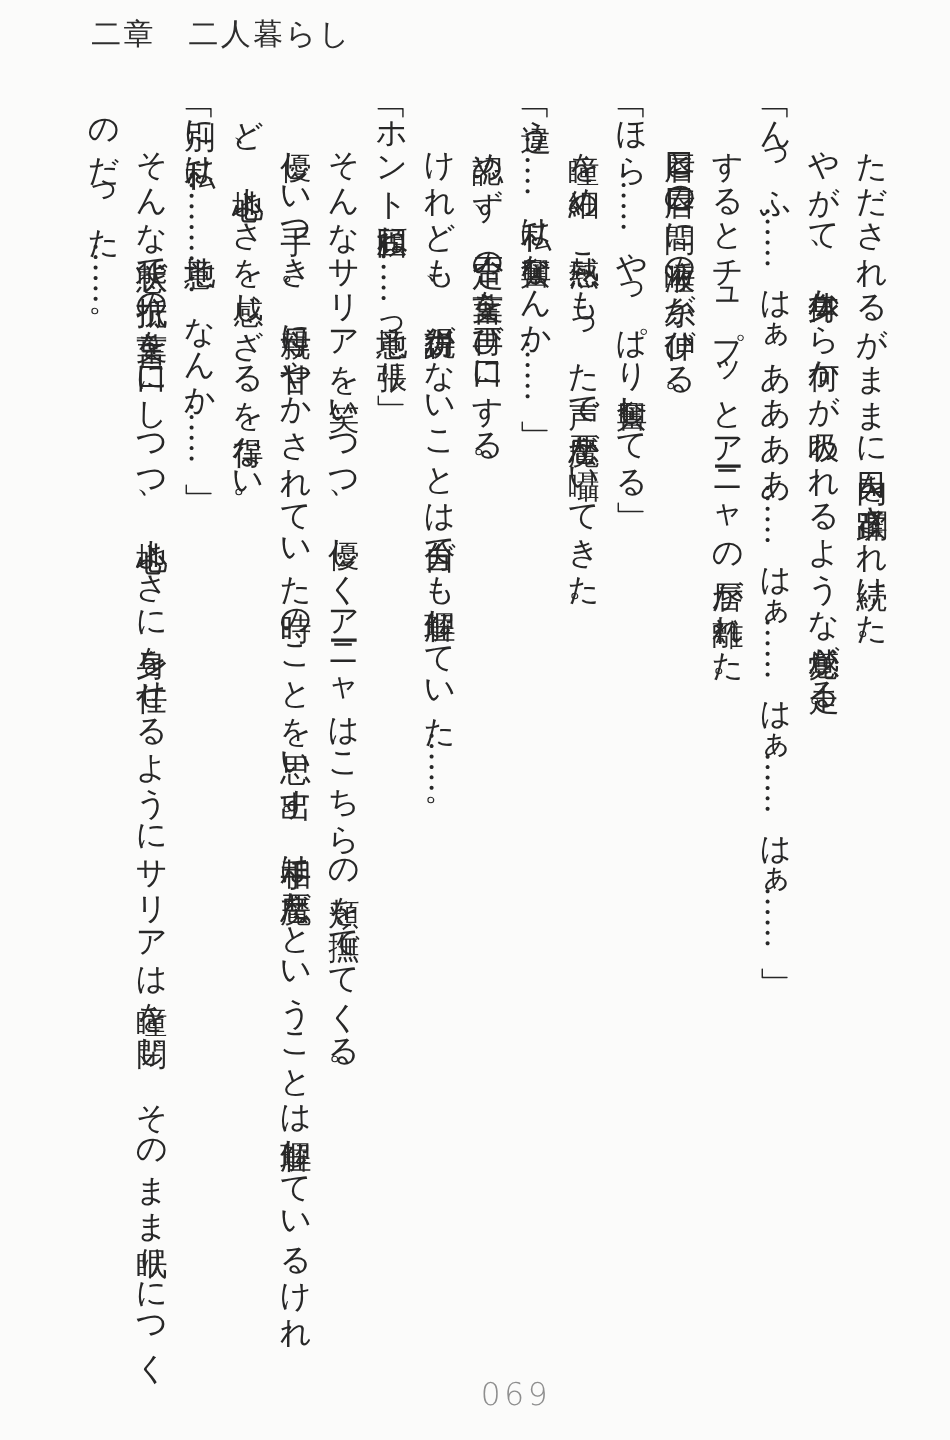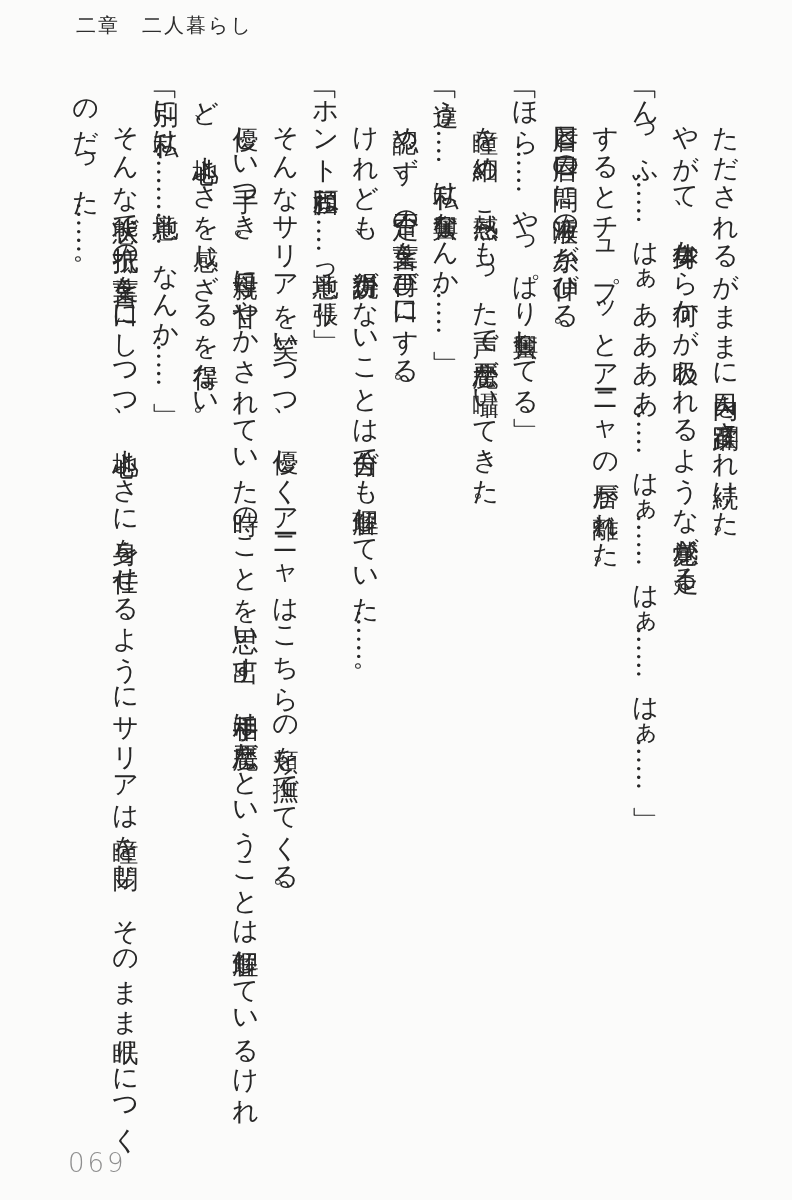--- a/index.html
+++ b/index.html
@@ -15,21 +15,21 @@
     font-family: "DejaVu Serif", serif;
   }
   .page {
     position: absolute;
     inset: 0;
   }
   .chapter-header {
     position: absolute;
     top: 12px;
     left: 76px;
-    font-size: 20px;
+    font-size: 25px;
     letter-spacing: 2px;
     color: #2e2e2e;
     white-space: nowrap;
   }
   .text-block {
     position: absolute;
     top: 82px;
     right: 46px;
     width: 702px;
     height: 1058px;
@@ -47,20 +47,21 @@
   .para.indent {
     text-indent: 1em;
   }
   .page-number {
     position: absolute;
     top: 1148px;
     left: 0;
     width: 792px;
     box-sizing: border-box;
     padding-left: 68px;
+    text-align: center;
     font-family: "DejaVu Sans", sans-serif;
     font-size: 26px;
     font-weight: 300;
     letter-spacing: 3px;
     color: #8e8e8e;
   }
 </style>
 </head>
 <body>
 

